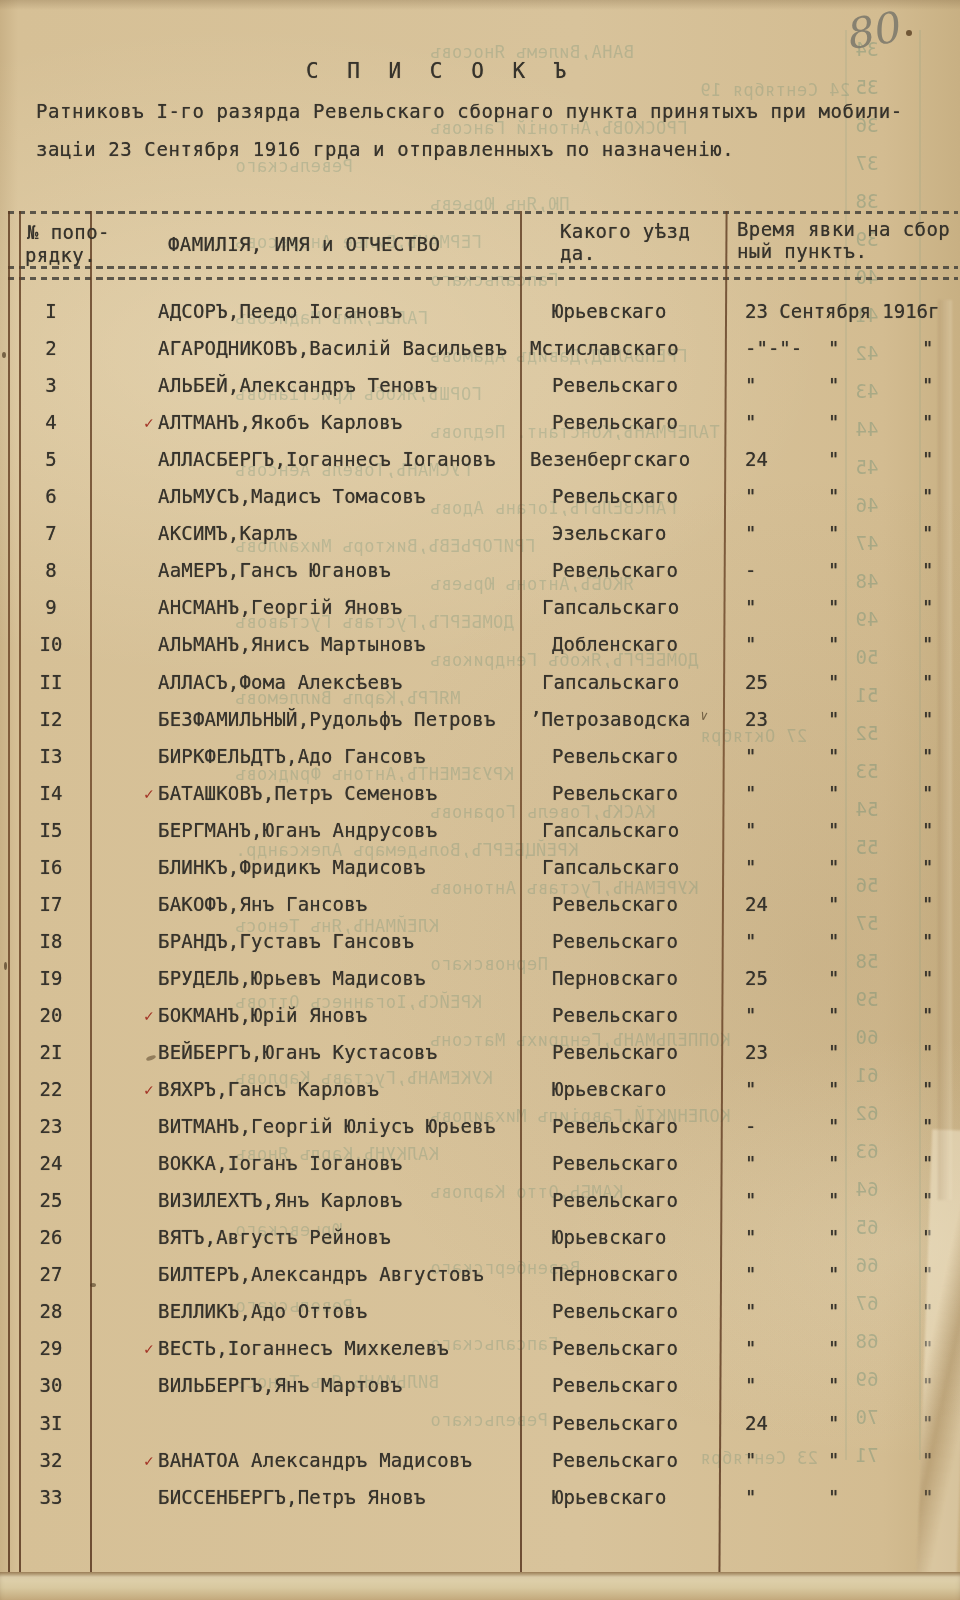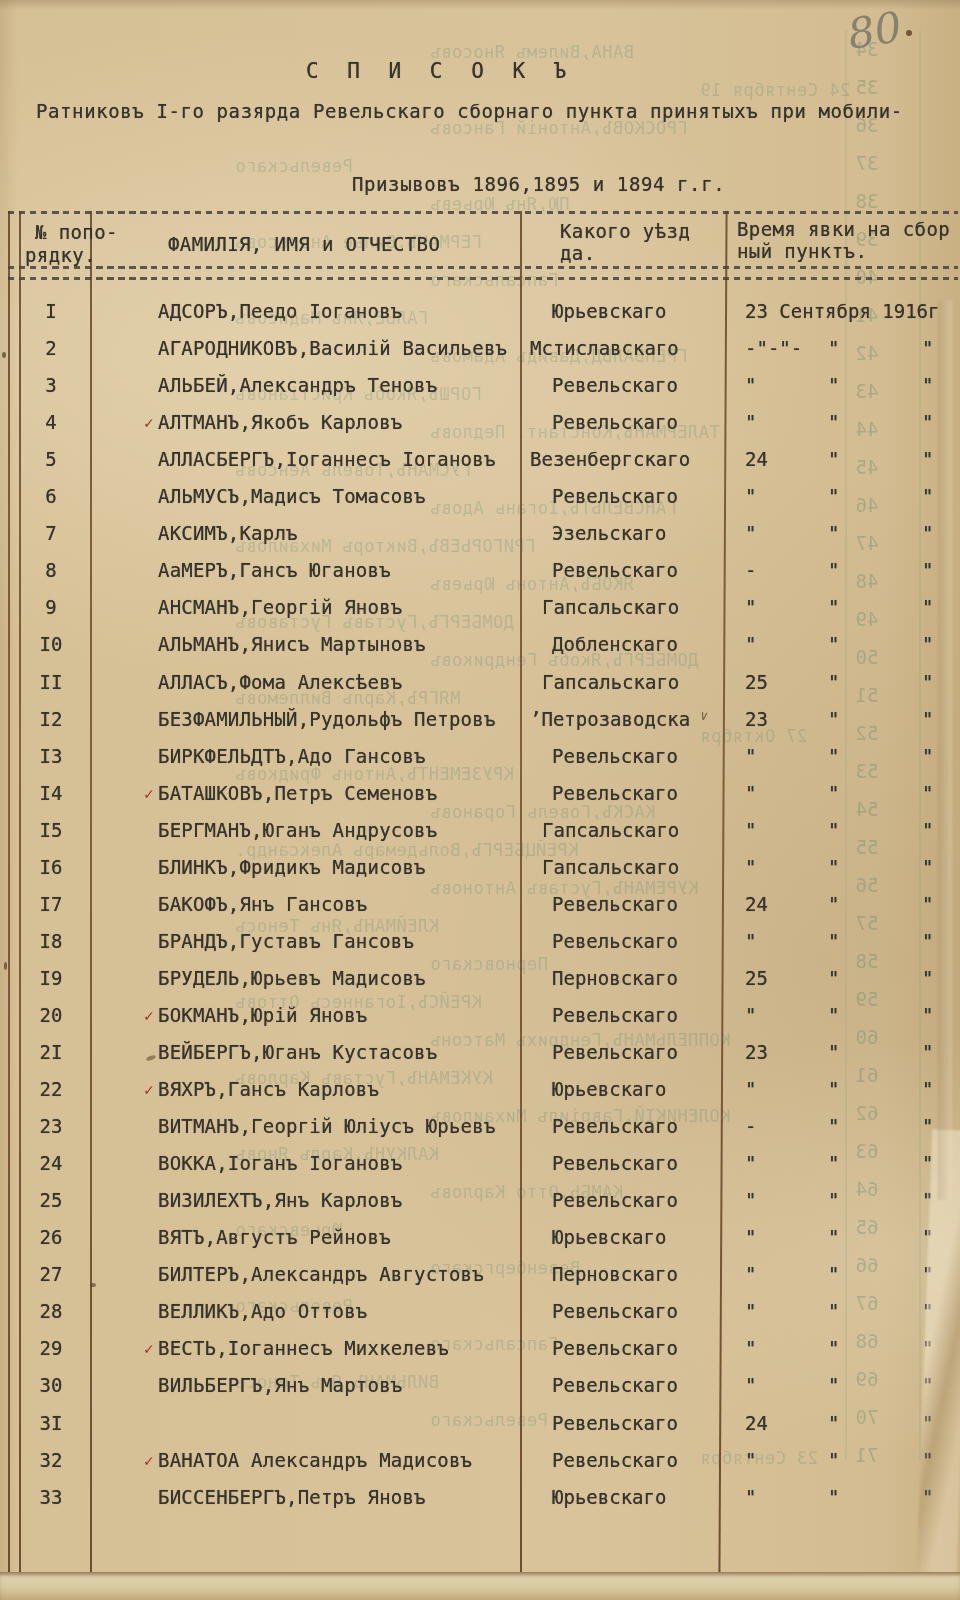--- a/index.html
+++ b/index.html
@@ -148,32 +148,32 @@
       <span class="g gfrag" style="left: 430px; top: 1410px;">Ревельскаго</span>
       <span class="g gnum" style="left: 850px; top: 1444px;">71</span>
       <span class="g gfrag" style="left: 700px; top: 1448px;">23 Сентября</span>
     </div>
 
   <div class="pagenum">80</div>
   <div class="inkdot"></div>
 
   <div class="t title" style="left:306px;top:59px">С П И С О К Ъ</div>
   <div class="t para" style="left:36px;top:101px">Ратниковъ I-го разярда Ревельскаго сборнаго пункта принятыхъ при мобили-</div>
-  <div class="t para" style="left:352px;top:174px">Призывовъ 1896,1895 и 1894 г.г.</div>
+  <div class="t para" style="left:36px;top:139px">заціи 23 Сентября 1916 грда и отправленныхъ по назначенію.</div>
 
   <div class="hdash" style="top:211px"></div>
   <div class="hdash" style="top:266px"></div>
   <div class="hdash" style="top:277px"></div>
   <div class="vr" style="left:8px;height:1378px"></div>
   <div class="vr" style="left:19px"></div>
   <div class="vr" style="left:90px"></div>
   <div class="vr" style="left:520px"></div>
   <div class="vr" style="left:722px;transform:rotate(.3deg)"></div>
 
-  <div class="t hdr" style="left:35px;top:222px">№ попо-</div>
+  <div class="t hdr" style="left:27px;top:222px">№ попо-</div>
   <div class="t hdr" style="left:25px;top:245px">рядку.</div>
   <div class="t hdr" style="left:168px;top:234px">ФАМИЛІЯ, ИМЯ и ОТЧЕСТВО</div>
   <div class="t hdr" style="left:560px;top:221px">Какого уѣзд</div>
   <div class="t hdr" style="left:560px;top:243px">да.</div>
   <div class="t hdr" style="left:737px;top:219px">Время явки на сбор</div>
   <div class="t hdr" style="left:737px;top:241px">ный пунктъ.</div>
 
   <div id="rows-layer">
       <div class="row" style="top: 300px;">
     <span class="cell num">I</span>

